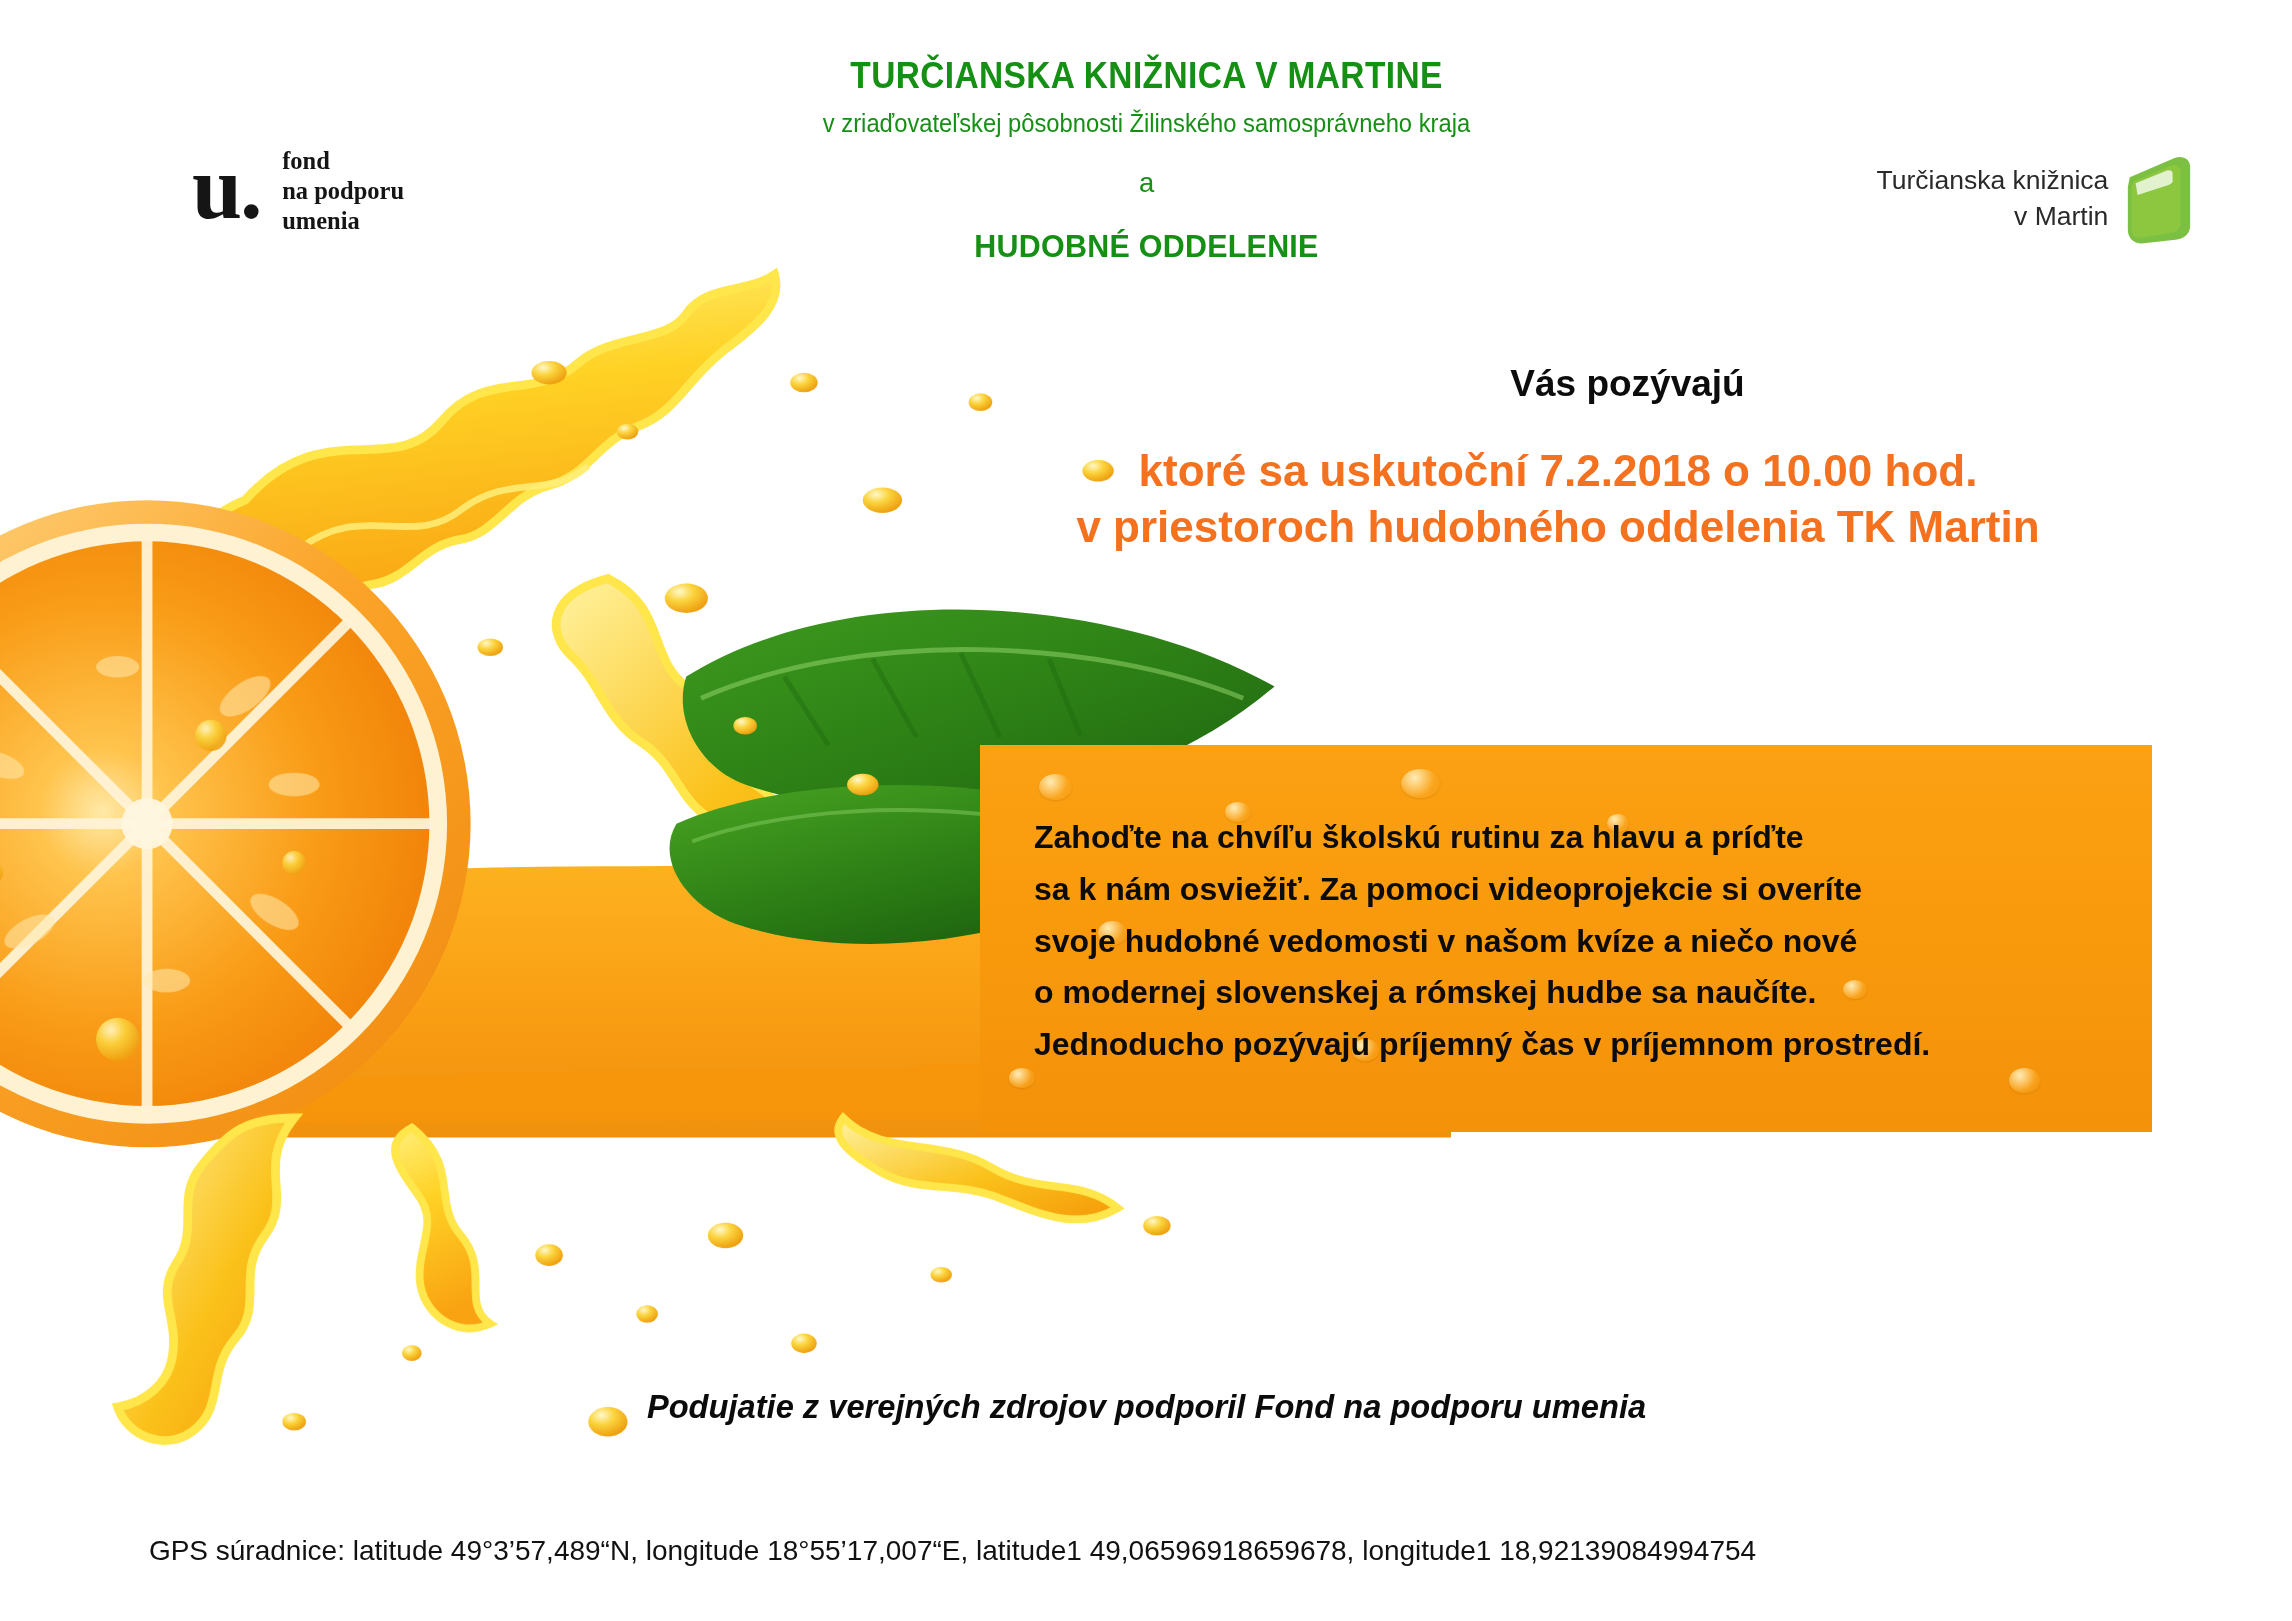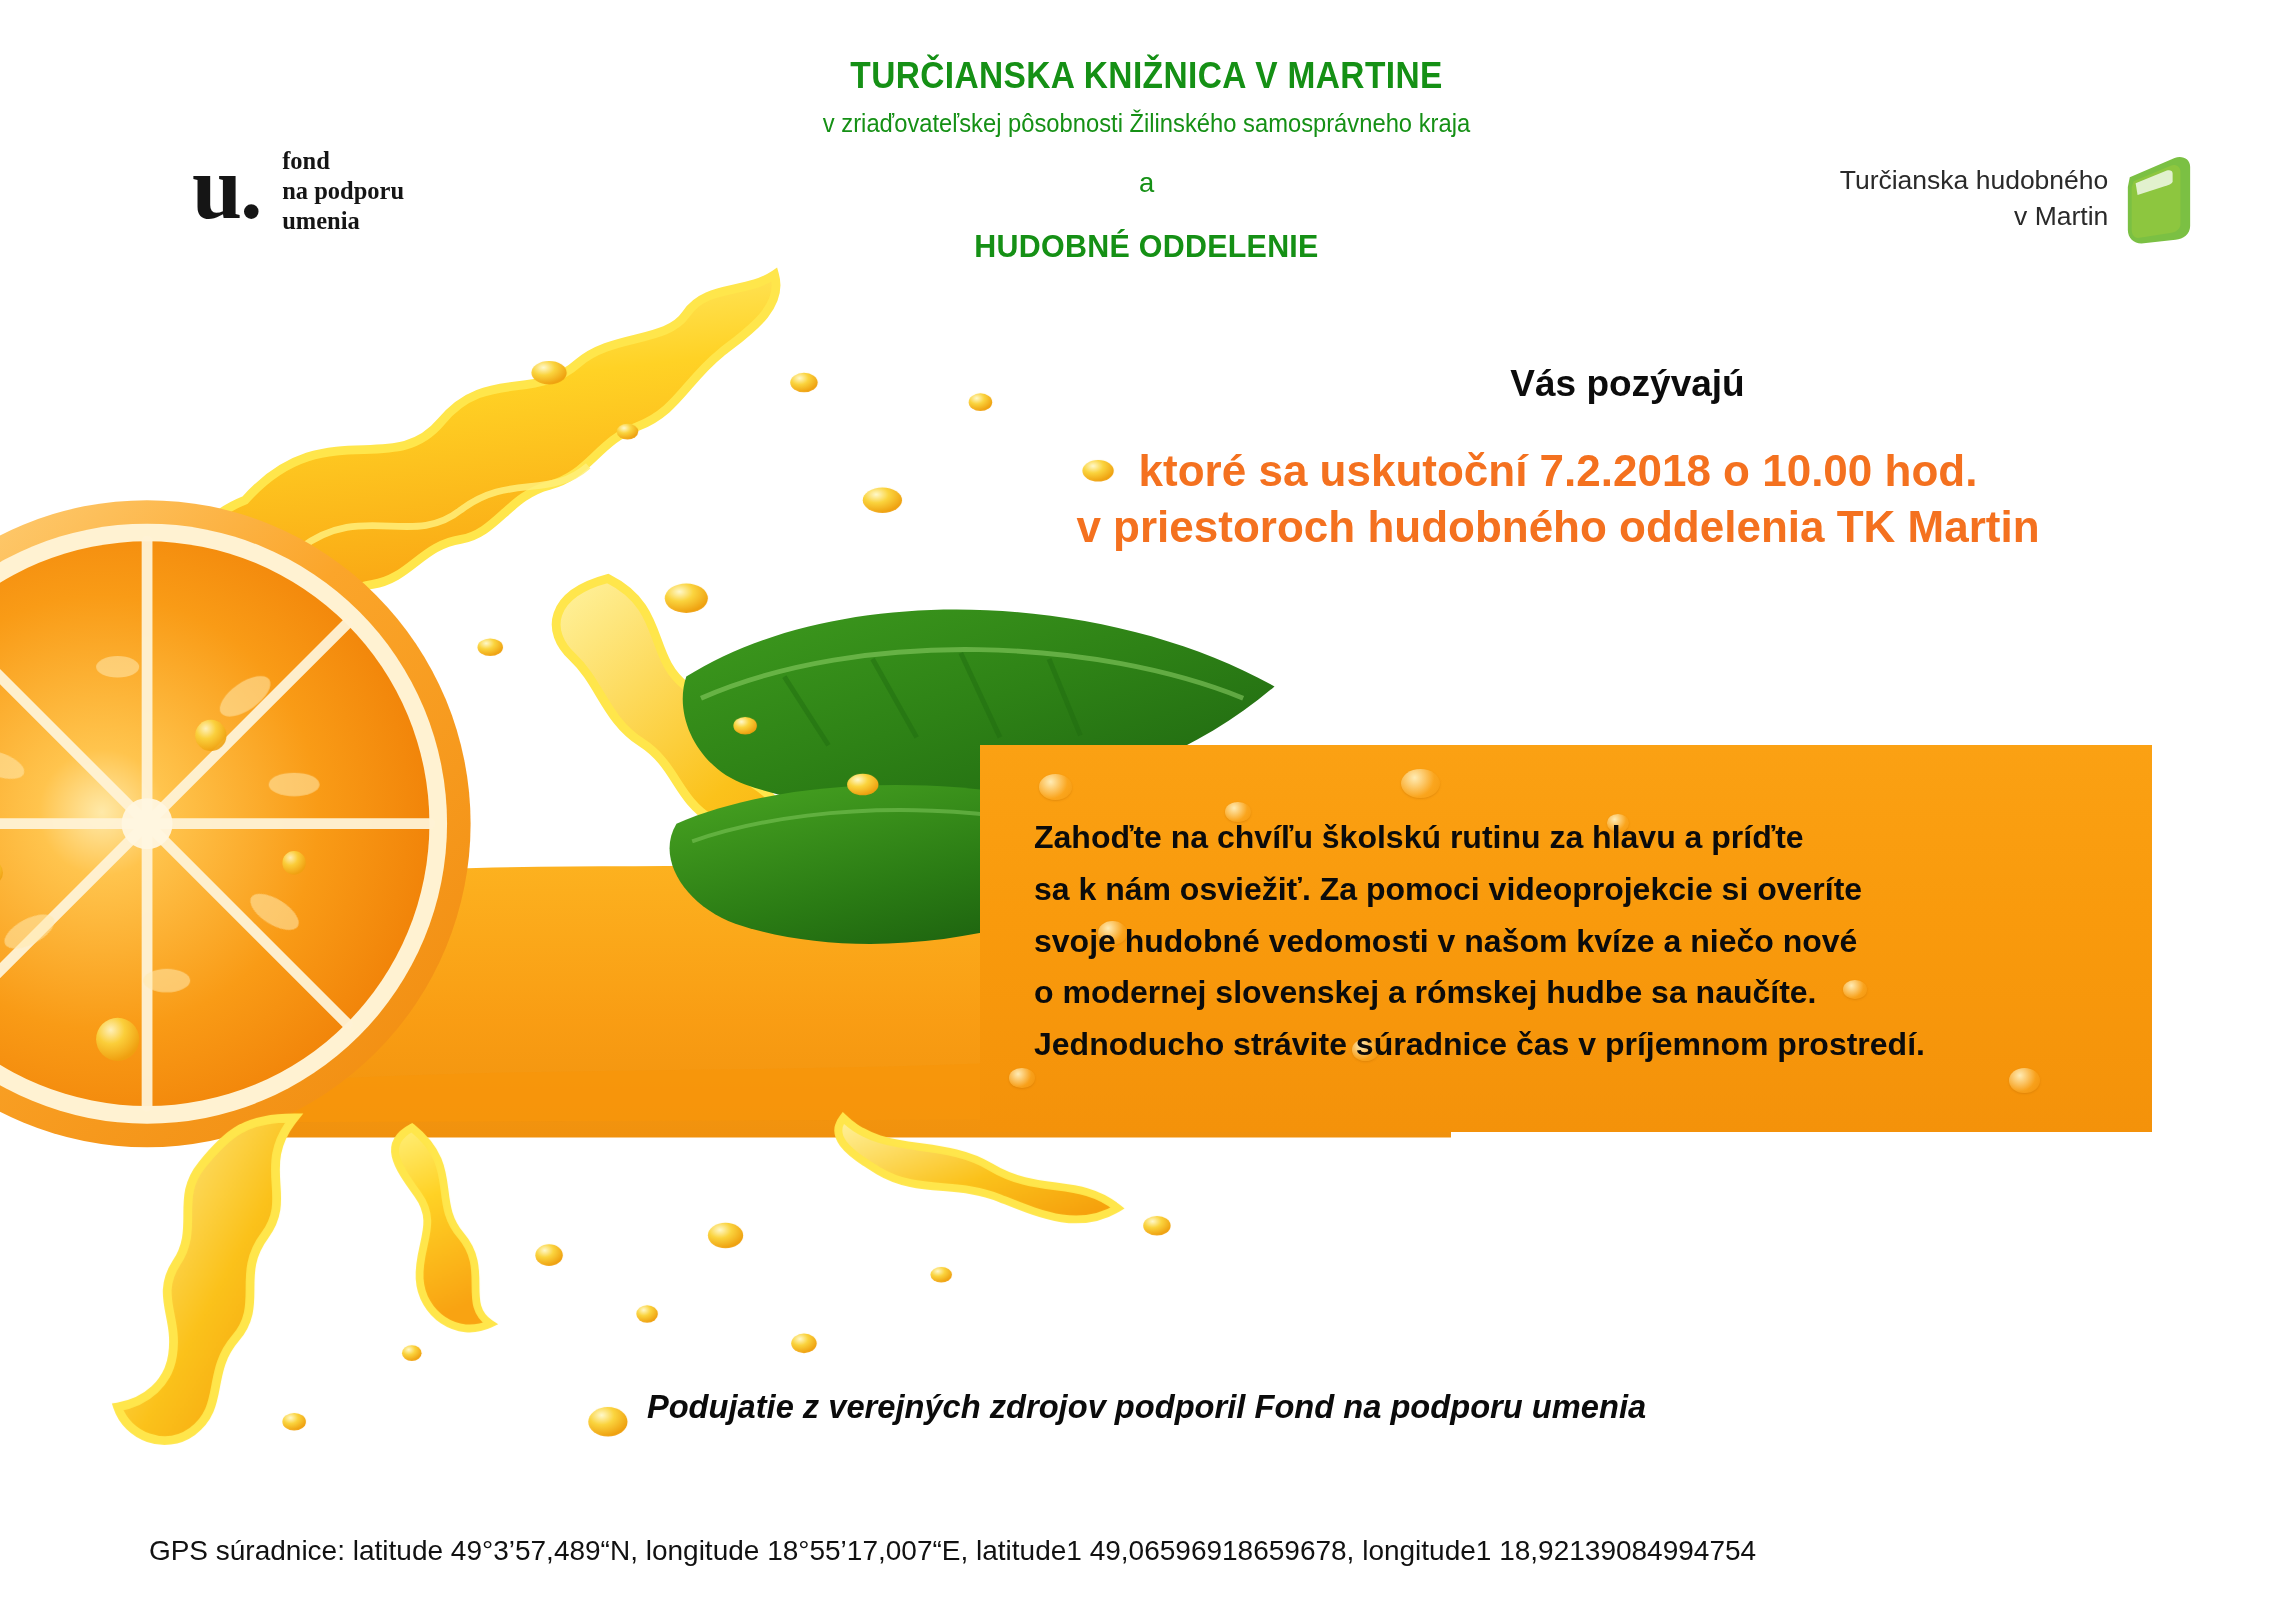--- a/index.html
+++ b/index.html
@@ -254,21 +254,21 @@
 
   <div class="head-block">
     <div class="org-title">TURČIANSKA KNIŽNICA V MARTINE</div>
     <div class="org-sub">v zriaďovateľskej pôsobnosti Žilinského samosprávneho kraja</div>
     <div class="org-a">a</div>
     <div class="org-dept">HUDOBNÉ ODDELENIE</div>
   </div>
 
   <div class="logo-tk">
     <div class="tk-words">
-      <div>Turčianska hudobného</div>
+      <div>Turčianska knižnica</div>
       <div>v Martin</div>
     </div>
     <div class="tk-book">
       <svg viewBox="0 0 76 92" xmlns="http://www.w3.org/2000/svg">
         <path d="M8 24 L54 4 C62 1 70 5 70 13 L70 74 C70 82 63 88 55 88 L20 92 C12 92 6 86 6 78 L6 34 Z" fill="#7BC043"></path>
         <path d="M12 28 L50 12 C55 10 60 13 60 18 L60 72 C60 77 56 80 51 81 L18 86 C13 87 10 83 10 78 L10 34 Z" fill="#8DC63F"></path>
         <path d="M14 30 L46 17 C49 16 52 17 52 20 L52 28 C52 30 50 31 47 32 L16 42 Z" fill="#ffffff" opacity="0.75"></path>
       </svg>
     </div>
   </div>
@@ -289,20 +289,20 @@
     <div class="drop" style="left:863px;top:235px;width:23.5px;height:18.6px;"></div>
     <div class="drop" style="left:1029px;top:323px;width:31px;height:24.5px;"></div>
     <div class="drop" style="left:29px;top:323px;width:25.5px;height:19.6px;"></div>
   </div>
 
   <div class="band-text">
     <div>Zahoďte na chvíľu školskú rutinu za hlavu a príďte</div>
     <div>sa k nám osviežiť. Za pomoci videoprojekcie si overíte</div>
     <div>svoje hudobné vedomosti v našom kvíze a niečo nové</div>
     <div>o modernej slovenskej a rómskej hudbe sa naučíte.</div>
-    <div>Jednoducho strávite súradnice čas v príjemnom prostredí.</div>
+    <div>Jednoducho pozývajú príjemný čas v príjemnom prostredí.</div>
   </div>
 
   <div class="support">Podujatie z verejných zdrojov podporil Fond na podporu umenia</div>
   <div class="gps">GPS súradnice: latitude 49°3’57,489“N, longitude 18°55’17,007“E, latitude1 49,06596918659678, longitude1 18,92139084994754</div>
 
 </div>
 
 
 </body></html>

